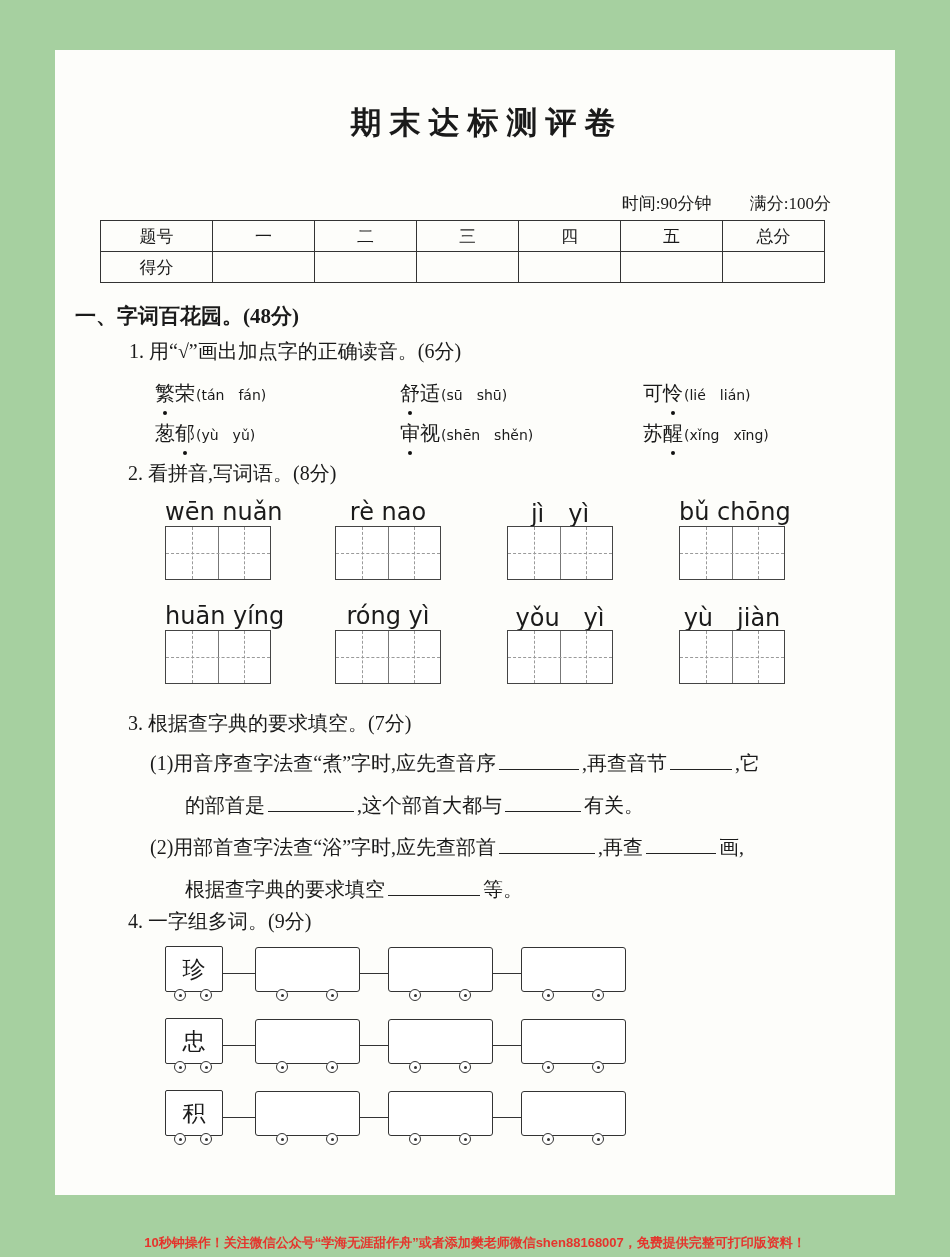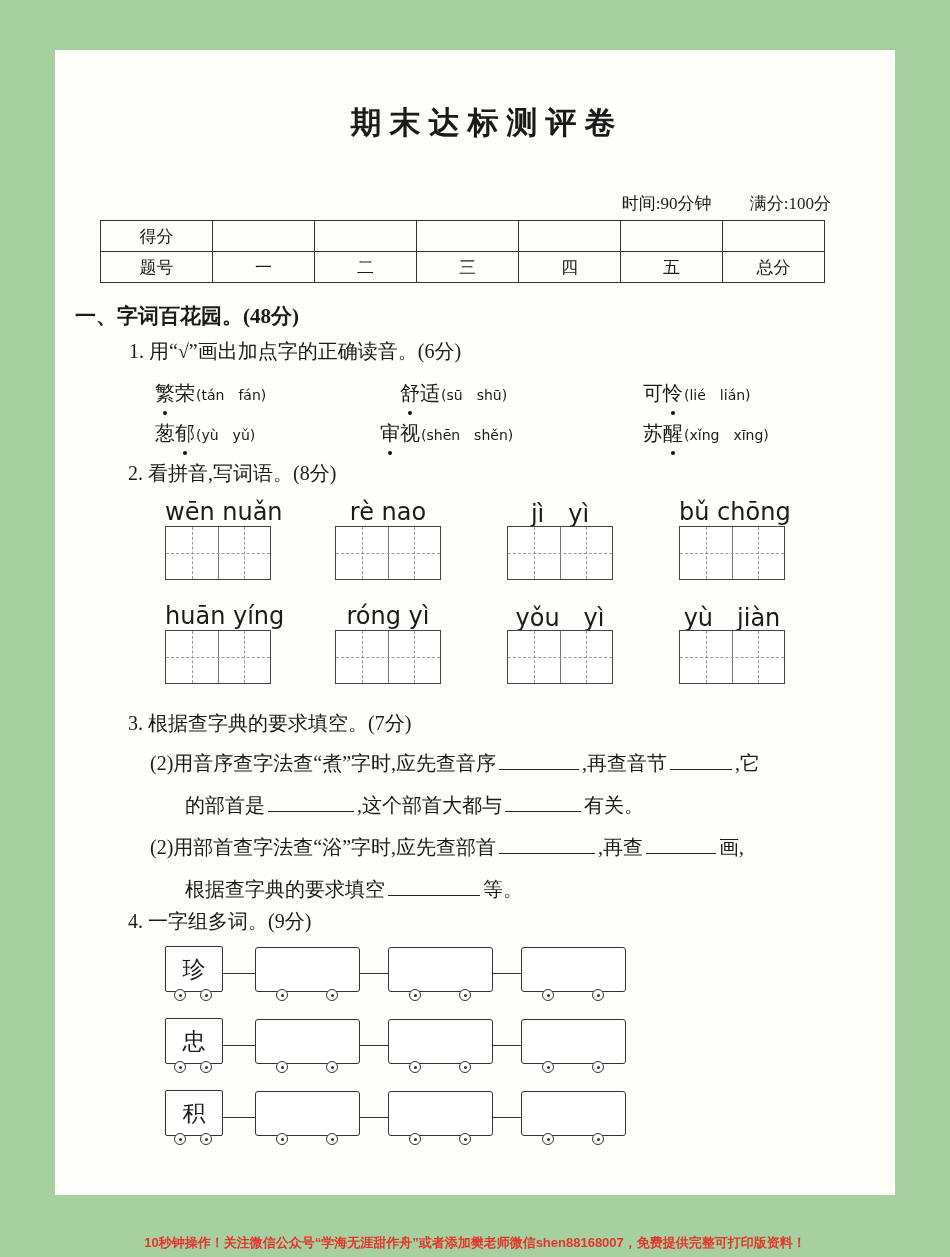--- a/index.html
+++ b/index.html
@@ -66,57 +66,57 @@
     <h1 class="title">期末达标测评卷</h1>
 
     <div class="meta">
       <span>时间:90分钟</span>
       <span>满分:100分</span>
     </div>
 
     <table class="score-table">
       <tbody>
         <tr>
-          <td class="c0">得分</td>
-          <td></td>
-          <td></td>
-          <td></td>
-          <td></td>
-          <td></td>
-          <td></td>
-        </tr>
-        <tr>
           <td class="c0">题号</td>
           <td>一</td>
           <td>二</td>
           <td>三</td>
           <td>四</td>
           <td>五</td>
           <td>总分</td>
         </tr>
+        <tr>
+          <td class="c0">得分</td>
+          <td></td>
+          <td></td>
+          <td></td>
+          <td></td>
+          <td></td>
+          <td></td>
+        </tr>
       </tbody>
     </table>
 
     <div class="sec-heading">一、字词百花园。(48分)</div>
 
     <div class="q-label" style="left:74px;top:288px">1. 用“√”画出加点字的正确读音。(6分)</div>
 
     <div class="q1-item" style="left:100px;top:330px">
       <span class="hz dot">繁</span><span class="hz">荣</span><span class="opts">(tán　fán)</span>
     </div>
     <div class="q1-item" style="left:345px;top:330px">
       <span class="hz dot">舒</span><span class="hz">适</span><span class="opts">(sū　shū)</span>
     </div>
     <div class="q1-item" style="left:588px;top:330px">
       <span class="hz">可</span><span class="hz dot">怜</span><span class="opts">(lié　lián)</span>
     </div>
     <div class="q1-item" style="left:100px;top:370px">
       <span class="hz">葱</span><span class="hz dot">郁</span><span class="opts">(yù　yǔ)</span>
     </div>
-    <div class="q1-item" style="left:325px;top:370px">
+    <div class="q1-item" style="left:345px;top:370px">
       <span class="hz dot">审</span><span class="hz">视</span><span class="opts">(shēn　shěn)</span>
     </div>
     <div class="q1-item" style="left:588px;top:370px">
       <span class="hz">苏</span><span class="hz dot">醒</span><span class="opts">(xǐng　xīng)</span>
     </div>
 
     <div class="q-label" style="left:73px;top:410px">2. 看拼音,写词语。(8分)</div>
 
     <div class="q2-row" style="top:448px">
       <div class="py-col" style="left:110px">
@@ -176,21 +176,21 @@
         <div class="writebox">
             <div class="cell"></div>
             <div class="cell"></div>
           </div>
       </div>
     </div>
 
     <div class="q-label" style="left:73px;top:660px">3. 根据查字典的要求填空。(7分)</div>
 
     <div class="fill-line" style="left:95px;top:700px">
-      <span>(2)用音序查字法查“煮”字时,应先查音序</span><span class="blank" style="width:80px"></span><span>,再查音节</span><span class="blank" style="width:62px"></span><span>,它</span>
+      <span>(1)用音序查字法查“煮”字时,应先查音序</span><span class="blank" style="width:80px"></span><span>,再查音节</span><span class="blank" style="width:62px"></span><span>,它</span>
     </div>
     <div class="fill-line" style="left:130px;top:742px">
       <span>的部首是</span><span class="blank" style="width:86px"></span><span>,这个部首大都与</span><span class="blank" style="width:76px"></span><span>有关。</span>
     </div>
     <div class="fill-line" style="left:95px;top:784px">
       <span>(2)用部首查字法查“浴”字时,应先查部首</span><span class="blank" style="width:96px"></span><span>,再查</span><span class="blank" style="width:70px"></span><span>画,</span>
     </div>
     <div class="fill-line" style="left:130px;top:826px">
       <span>根据查字典的要求填空</span><span class="blank" style="width:92px"></span><span>等。</span>
     </div>

